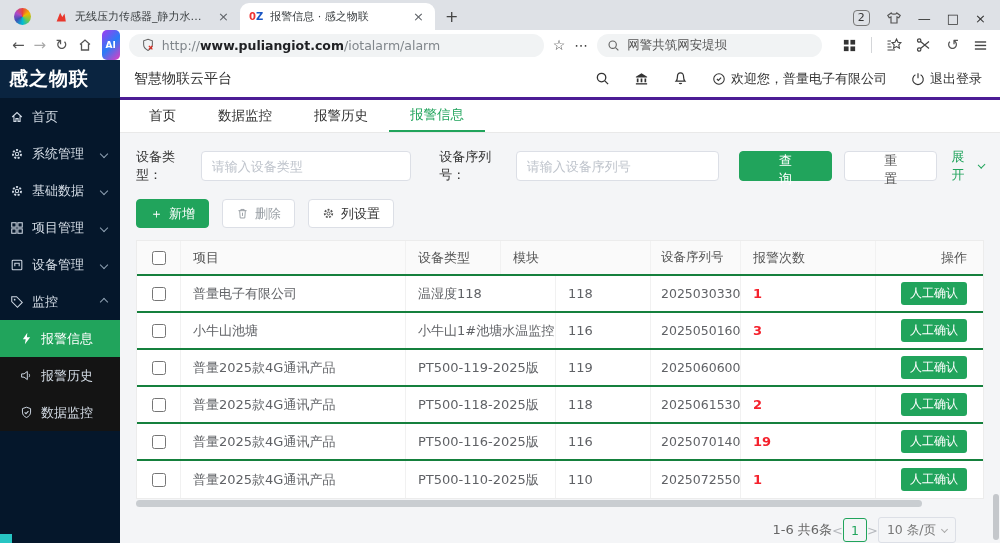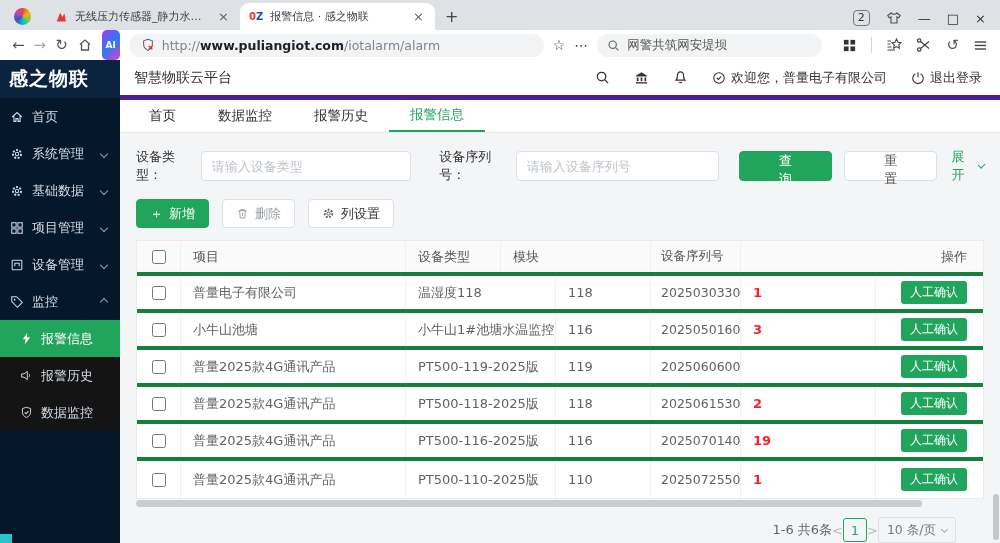--- a/index.html
+++ b/index.html
@@ -42,21 +42,21 @@
   .side-item { height:37px; display:flex; align-items:center; gap:8px; padding:0 10px; font-size:13px; cursor:pointer; }
   .side-item .lbl { flex:1; }
   .chev { width:6px; height:6px; border-right:1.4px solid #8fa0b2; border-bottom:1.4px solid #8fa0b2; display:inline-block; transform:rotate(45deg); margin-right:3px; }
   .chev.up { transform:rotate(-135deg); }
   .submenu { background:#141414; }
   .sub-item { height:37px; display:flex; align-items:center; gap:8px; padding:0 10px 0 20px; font-size:13px; cursor:pointer; }
   .sub-item.active { background:#21a45c; color:#fff; }
   .side-fill { flex:1; }
 
   .main { flex:1; display:flex; flex-direction:column; background:#f4f5f7; position:relative; }
-  .topbar { height:40px; background:#fff; display:flex; align-items:center; padding:0 18px 0 14px; gap:24px; border-bottom:5px solid #4c1d95; }
+  .topbar { height:40px; background:#fff; display:flex; align-items:center; padding:0 18px 0 14px; gap:24px; border-bottom:3px solid #4c1d95; }
   .topbar-title { font-size:14px; color:#333; margin-right:auto; }
   .welcome, .logout { display:flex; align-items:center; gap:5px; font-size:13px; color:#333; }
   .page-tabs { height:33px; background:#fff; border-bottom:1px solid #e9e9e9; display:flex; padding-left:8px; }
   .ptab { padding:0 21px; font-size:13.5px; color:#333; display:flex; align-items:center; cursor:pointer; }
   .ptab.active { color:#21a45c; border-bottom:2px solid #21a45c; }
 
   .content { flex:1; padding:15px 16px 0 16px; }
   .filter-row { display:flex; align-items:center; font-size:13px; color:#333; }
   .filter-row label { margin-right:6px; }
   .inp { height:30px; border:1px solid #dcdfe6; border-radius:4px; background:#fff; padding:0 10px; font-size:13px; color:#333; outline:none; font-family:inherit; }
@@ -68,21 +68,21 @@
   .q-btn { margin-left:20px; } .r-btn { margin-left:12px; }
   .expand { margin-left:14px; color:#21a45c; font-size:13px; display:flex; align-items:center; gap:4px; cursor:pointer; }
   .chev-g { width:6px; height:6px; border-right:1.4px solid #21a45c; border-bottom:1.4px solid #21a45c; display:inline-block; transform:rotate(45deg); margin-top:-3px; }
 
   .btn-row { margin-top:15px; display:flex; gap:13px; }
   .sbtn { height:29px; border-radius:4px; font-size:13px; padding:0 13px; display:flex; align-items:center; gap:6px; cursor:pointer; border:1px solid #dcdfe6; background:#fff; color:#333; font-family:inherit; }
   .sbtn.green { background:#21a45c; border-color:#21a45c; color:#fff; }
   .sbtn.dim { color:#9aa0a6; }
 
   .table { margin-top:12px; background:#fff; border:1px solid #ececec; font-size:13px; color:#606266; }
-  .t-row { display:flex; border-bottom:4px solid #15803d; height:37px; }
+  .t-row { display:flex; border-bottom:2px solid #15803d; height:37px; }
   .t-row:last-child { border-bottom:none; }
   .t-head { background:#fafafa; color:#555; height:35px; }
   .cell { display:flex; align-items:center; padding-left:12px; border-right:1px solid #f1f1f1; overflow:hidden; white-space:nowrap; }
   .c-check { width:44px; justify-content:center; padding-left:0; }
   .c-project { width:225px; } .c-module { width:150px; } .c-type { width:95px; } .c-serial { width:90px; padding-left:10px; font-size:12.5px; }
   .c-count { width:135px; } .c-action { flex:1; justify-content:flex-end; padding-right:16px; border-right:none; }
   .red { color:#f5222d; font-weight:bold; }
   .confirm-btn { background:#21a45c; color:#fff; border:none; border-radius:3px; font-size:12px; padding:3px 9px; cursor:pointer; font-family:inherit; }
   .t-check { width:14px; height:14px; }
 
@@ -336,20 +336,21 @@
 
         <div class="table">
           <div class="t-row t-head">
             <div class="cell c-check">
                 <input type="checkbox" class="t-check" style="">
               </div>
             <div class="cell c-project">项目</div>
             <div class="cell c-type">设备类型</div>
             <div class="cell c-module">模块</div>
             <div class="cell c-serial">设备序列号</div>
+            <div class="cell c-count">报警次数</div>
             <div class="cell c-action">操作</div>
           </div>
 
           <div class="t-row">
             <div class="cell c-check">
                 <input type="checkbox" class="t-check" style="">
               </div>
             <div class="cell c-project">普量电子有限公司</div>
             <div class="cell c-module">温湿度118</div>
             <div class="cell c-type">118</div>

